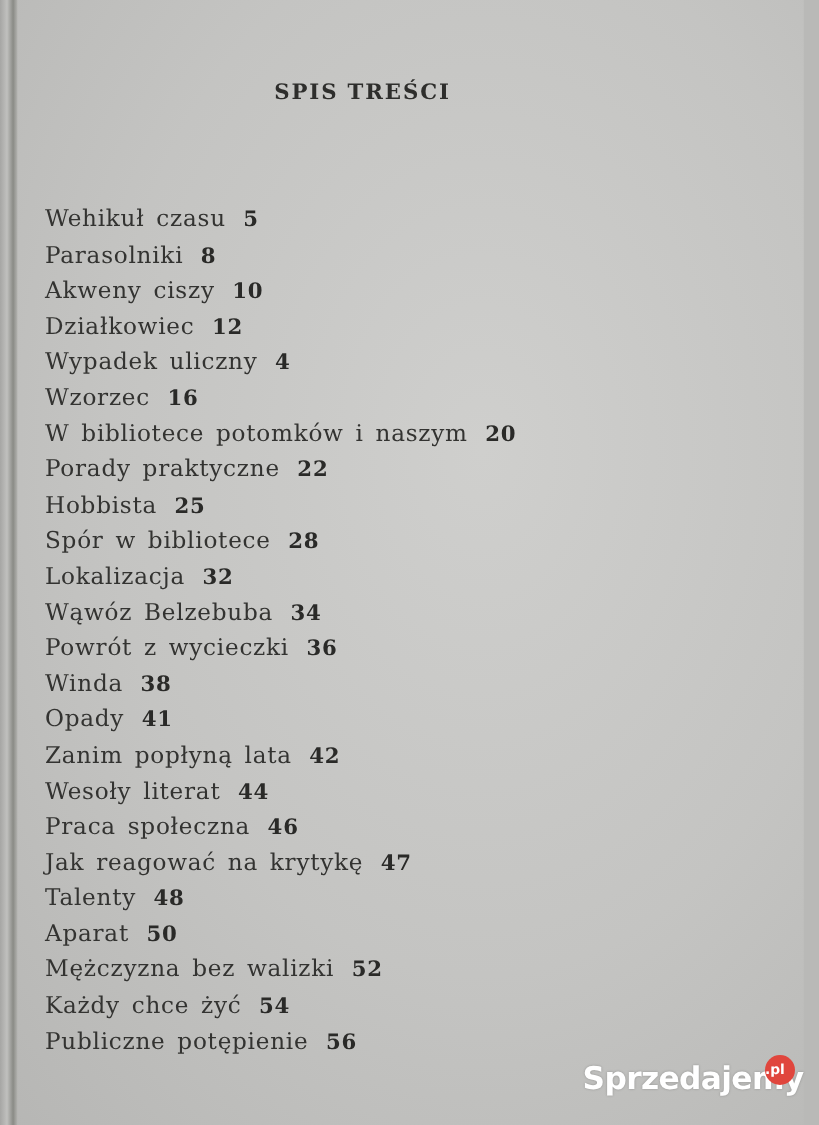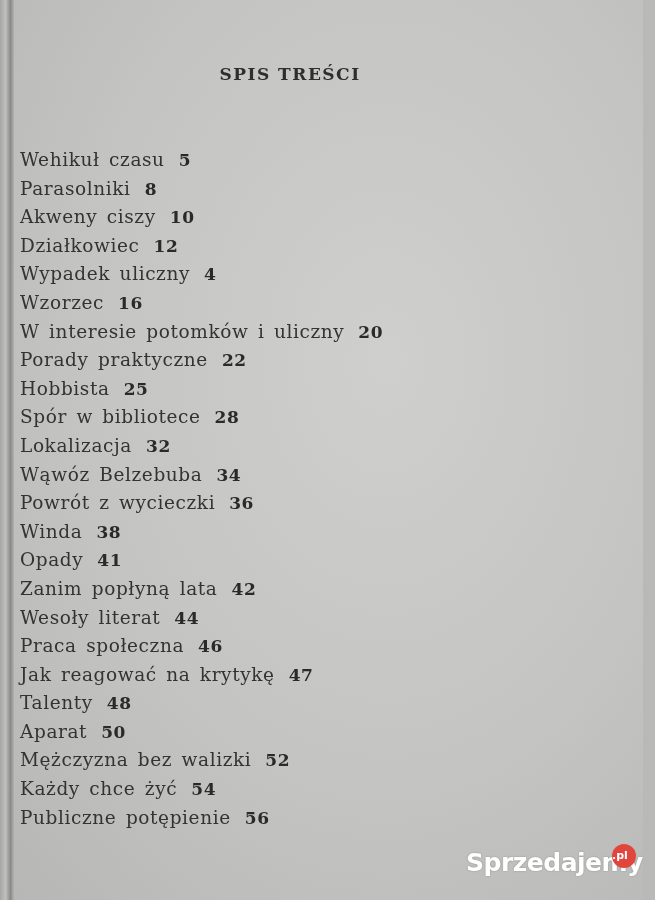--- a/index.html
+++ b/index.html
@@ -16,21 +16,21 @@
   .gutter {
     position: absolute; left: 0; top: 0; width: 14px; height: 900px;
     background: linear-gradient(to right, #a6a6a4 0%, #c0c0be 40%, #8a8b86 75%, #b3b3b0 100%);
   }
   .title {
     position: absolute; left: 0; width: 580px; top: 64px;
     text-align: center; font-weight: bold; font-size: 17px;
     letter-spacing: 1.5px; color: #2e2e2c;
   }
   .toc {
-    position: absolute; left: 20px; top: 146px; margin: 0; padding: 0; list-style: none;
+    position: absolute; left: 20px; top: 146px; margin: 16px; padding: 0; list-style: none;
   }
   .toc li {
     height: 28.6px; line-height: 28.6px; font-size: 18.5px;
     color: #333331; white-space: nowrap;
     letter-spacing: 0.6px; word-spacing: 3px;
   }
   .toc .num { margin-left: 14px; color: #2a2a28; font-weight: bold; font-size: 17px; }
   .watermark {
     position: absolute; left: 466px; top: 848px;
     font-family: "DejaVu Sans", "Liberation Sans", sans-serif;
@@ -53,21 +53,21 @@
 
   <div class="title">SPIS TREŚCI</div>
 
   <ul class="toc">
     <li><span>Wehikuł czasu</span><span class="num">5</span></li>
     <li><span>Parasolniki</span><span class="num">8</span></li>
     <li><span>Akweny ciszy</span><span class="num">10</span></li>
     <li><span>Działkowiec</span><span class="num">12</span></li>
     <li><span>Wypadek uliczny</span><span class="num">4</span></li>
     <li><span>Wzorzec</span><span class="num">16</span></li>
-    <li><span>W interesie potomków i uliczny</span><span class="num">20</span></li>
+    <li><span>W bibliotece potomków i naszym</span><span class="num">20</span></li>
     <li><span>Porady praktyczne</span><span class="num">22</span></li>
     <li><span>Hobbista</span><span class="num">25</span></li>
     <li><span>Spór w bibliotece</span><span class="num">28</span></li>
     <li><span>Lokalizacja</span><span class="num">32</span></li>
     <li><span>Wąwóz Belzebuba</span><span class="num">34</span></li>
     <li><span>Powrót z wycieczki</span><span class="num">36</span></li>
     <li><span>Winda</span><span class="num">38</span></li>
     <li><span>Opady</span><span class="num">41</span></li>
     <li><span>Zanim popłyną lata</span><span class="num">42</span></li>
     <li><span>Wesoły literat</span><span class="num">44</span></li>

